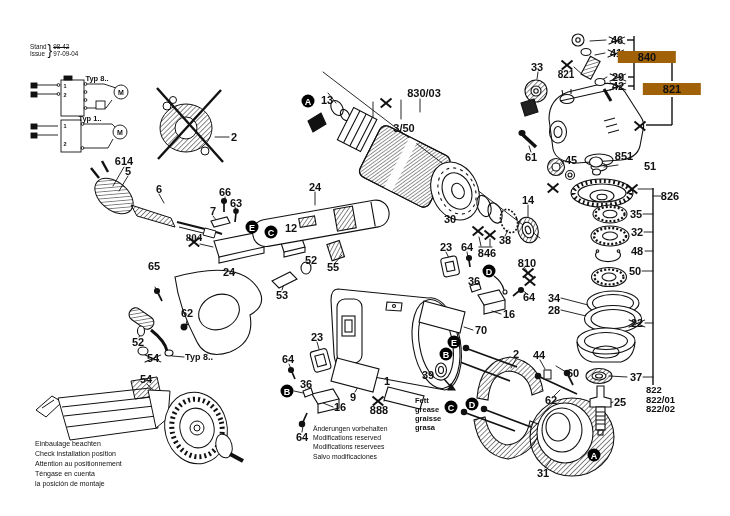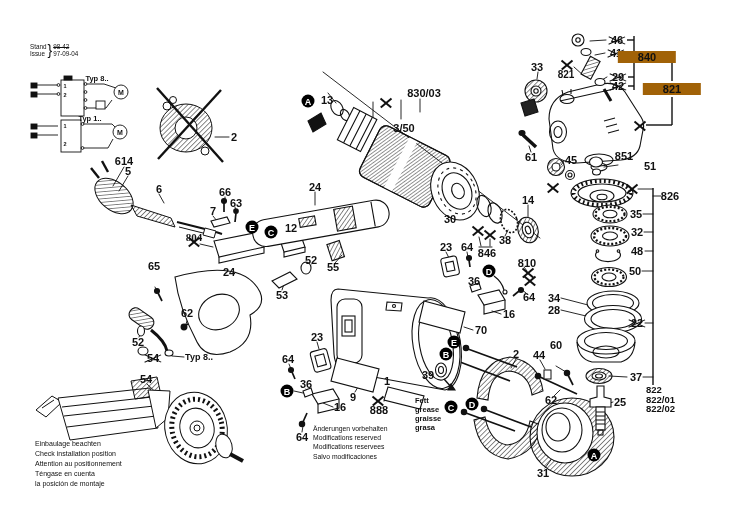--- a/index.html
+++ b/index.html
@@ -502,21 +502,21 @@
       <div class="plabel" style="left: 446px; top: 247px;">23</div>
       <div class="plabel" style="left: 467px; top: 247px;">64</div>
       <div class="plabel" style="left: 474px; top: 281px;">36</div>
       <div class="plabel" style="left: 527px; top: 263px;">810</div>
       <div class="plabel" style="left: 529px; top: 297px;">64</div>
       <div class="plabel" style="left: 509px; top: 314px;">16</div>
       <div class="plabel" style="left: 481px; top: 330px;">70</div>
       <div class="plabel" style="left: 428px; top: 375px;">39</div>
       <div class="plabel" style="left: 516px; top: 354px;">2</div>
       <div class="plabel" style="left: 539px; top: 355px;">44</div>
-      <div class="plabel" style="left: 556px; top: 345px;">60</div>
+      <div class="plabel" style="left: 556px; top: 373px; padding-left: 34px;">60</div>
       <div class="plabel" style="left: 551px; top: 400px;">62</div>
       <div class="plabel" style="left: 620px; top: 402px;">25</div>
       <div class="plabel" style="left: 543px; top: 473px;">31</div>
       <div class="plabel" style="left: 537px; top: 67px;">33</div>
       <div class="plabel" style="font-size: 10px; left: 566px; top: 74px;">821</div>
       <div class="plabel crossed" style="left: 617px; top: 40px;">46</div>
       <div class="plabel crossed" style="left: 616px; top: 53px;">41</div>
       <div class="plabel bg" style="left: 647px; top: 57px;">840</div>
       <div class="plabel crossed" style="left: 618px; top: 77px;">29</div>
       <div class="plabel crossed" style="left: 618px; top: 86px;">42</div>

